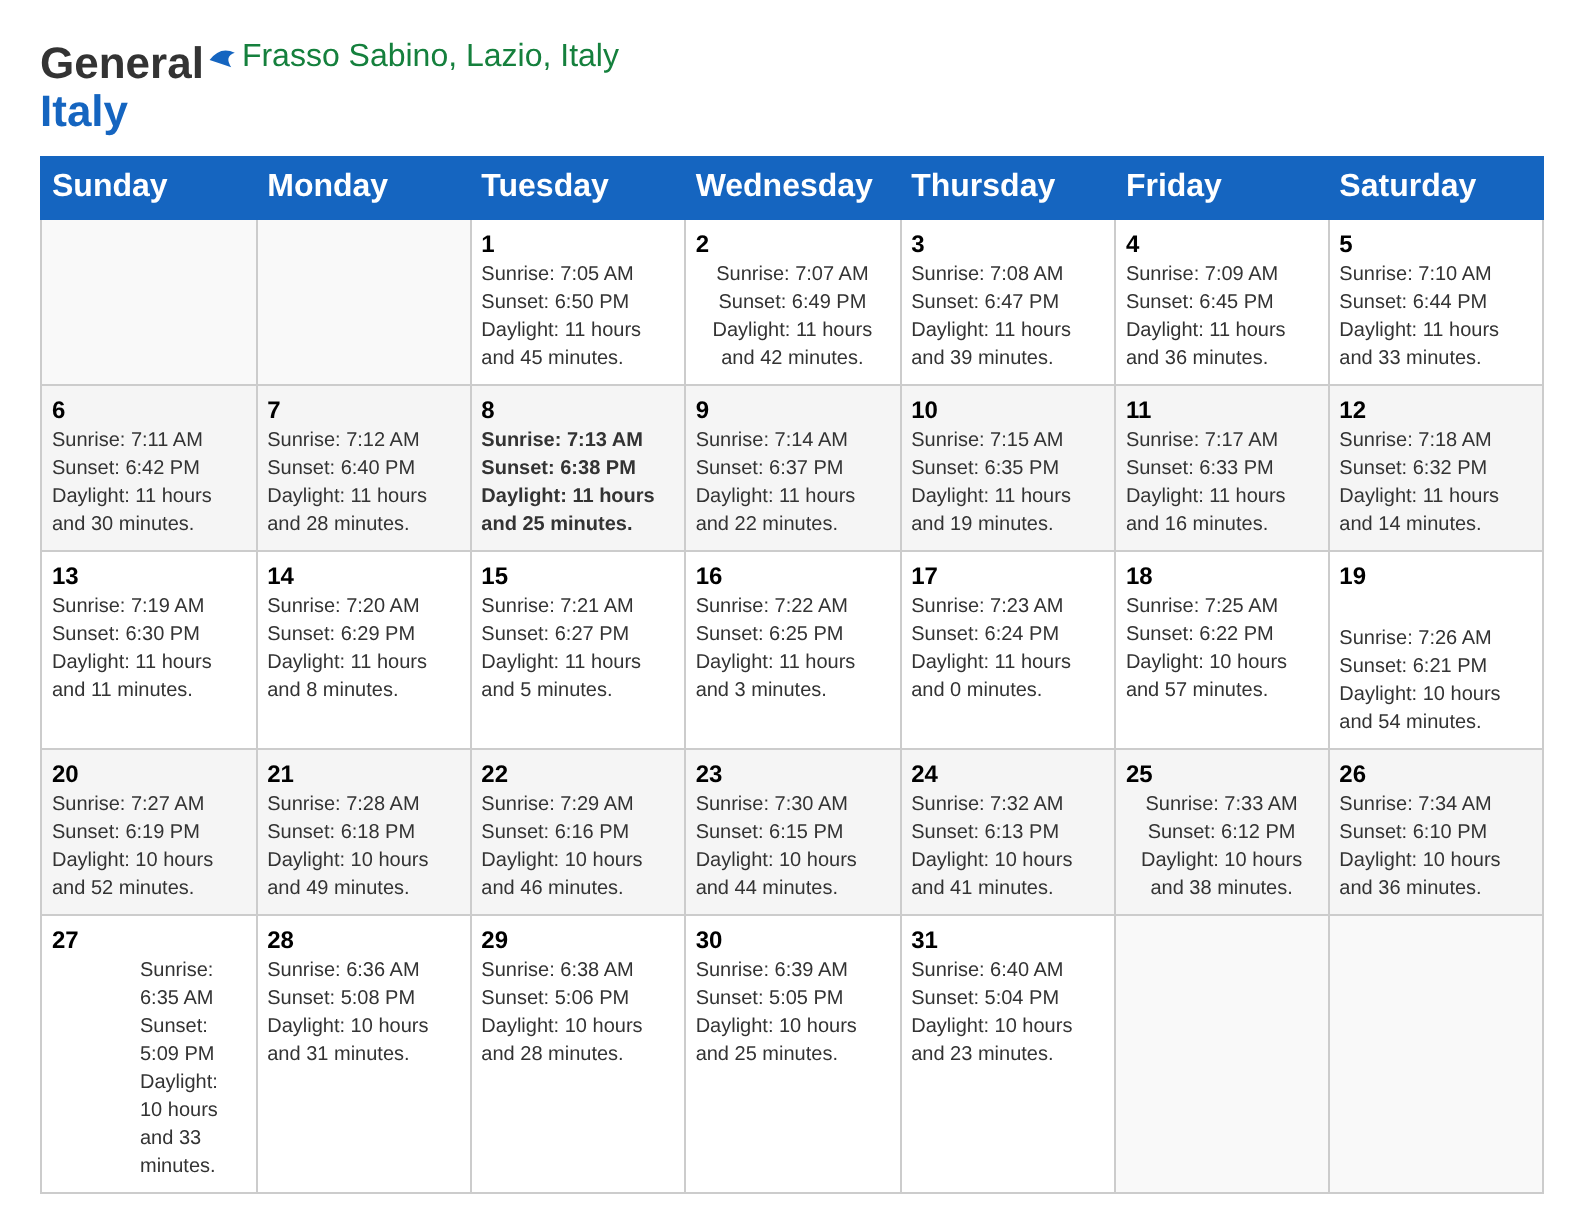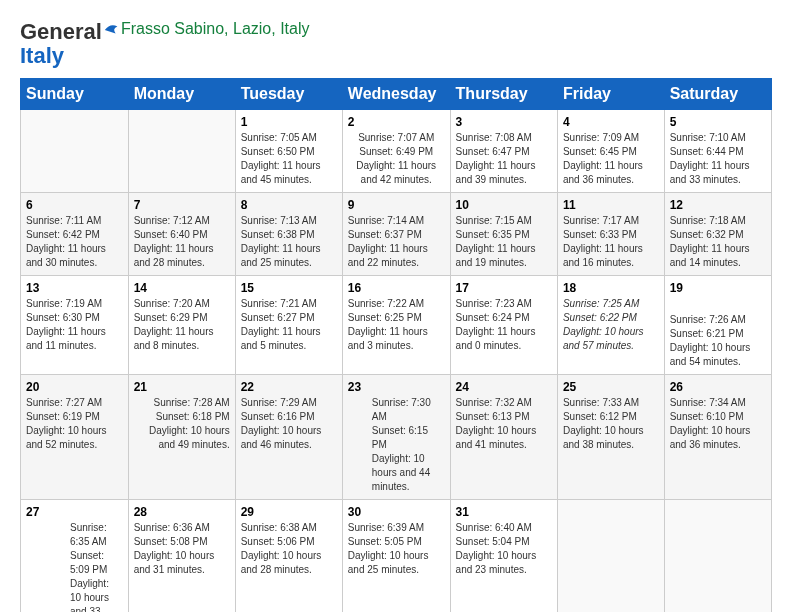--- a/index.html
+++ b/index.html
@@ -157,21 +157,21 @@
 Daylight: 11 hours and 30 minutes.</div>
         </td>
         <td>
           <span class="day-num">7</span>
           <div class="day-info" style="white-space: pre-line;">Sunrise: 7:12 AM
 Sunset: 6:40 PM
 Daylight: 11 hours and 28 minutes.</div>
         </td>
         <td>
           <span class="day-num">8</span>
-          <div class="day-info" style="white-space: pre-line;">Sunrise: 7:13 AM
+          <div class="day-info" style="white-space: pre-line; font-weight: bold;">Sunrise: 7:13 AM
 Sunset: 6:38 PM
 Daylight: 11 hours and 25 minutes.</div>
         </td>
         <td>
           <span class="day-num">9</span>
           <div class="day-info" style="white-space: pre-line;">Sunrise: 7:14 AM
 Sunset: 6:37 PM
 Daylight: 11 hours and 22 minutes.</div>
         </td>
         <td>
@@ -219,65 +219,65 @@
 Daylight: 11 hours and 3 minutes.</div>
         </td>
         <td>
           <span class="day-num">17</span>
           <div class="day-info" style="white-space: pre-line;">Sunrise: 7:23 AM
 Sunset: 6:24 PM
 Daylight: 11 hours and 0 minutes.</div>
         </td>
         <td>
           <span class="day-num">18</span>
-          <div class="day-info" style="white-space: pre-line; font-style: italic;">Sunrise: 7:25 AM
+          <div class="day-info" style="white-space: pre-line;">Sunrise: 7:25 AM
 Sunset: 6:22 PM
 Daylight: 10 hours and 57 minutes.</div>
         </td>
         <td>
           <span class="day-num">19</span>
           <div class="day-info" style="white-space: pre-line; margin-top: 18px;">Sunrise: 7:26 AM
 Sunset: 6:21 PM
 Daylight: 10 hours and 54 minutes.</div>
         </td>
       </tr>
       <tr>
         <td>
           <span class="day-num">20</span>
           <div class="day-info" style="white-space: pre-line;">Sunrise: 7:27 AM
 Sunset: 6:19 PM
 Daylight: 10 hours and 52 minutes.</div>
         </td>
         <td>
           <span class="day-num">21</span>
-          <div class="day-info" style="white-space: pre-line; text-align: right;">Sunrise: 7:28 AM
+          <div class="day-info" style="white-space: pre-line;">Sunrise: 7:28 AM
 Sunset: 6:18 PM
 Daylight: 10 hours and 49 minutes.</div>
         </td>
         <td>
           <span class="day-num">22</span>
           <div class="day-info" style="white-space: pre-line;">Sunrise: 7:29 AM
 Sunset: 6:16 PM
 Daylight: 10 hours and 46 minutes.</div>
         </td>
         <td>
           <span class="day-num">23</span>
-          <div class="day-info" style="white-space: pre-line; margin-left: 24px;">Sunrise: 7:30 AM
+          <div class="day-info" style="white-space: pre-line;">Sunrise: 7:30 AM
 Sunset: 6:15 PM
 Daylight: 10 hours and 44 minutes.</div>
         </td>
         <td>
           <span class="day-num">24</span>
           <div class="day-info" style="white-space: pre-line;">Sunrise: 7:32 AM
 Sunset: 6:13 PM
 Daylight: 10 hours and 41 minutes.</div>
         </td>
         <td>
           <span class="day-num">25</span>
-          <div class="day-info" style="white-space: pre-line;">Sunrise: 7:33 AM
+          <div class="day-info" style="white-space: pre-line; text-align: center;">Sunrise: 7:33 AM
 Sunset: 6:12 PM
 Daylight: 10 hours and 38 minutes.</div>
         </td>
         <td>
           <span class="day-num">26</span>
           <div class="day-info" style="white-space: pre-line;">Sunrise: 7:34 AM
 Sunset: 6:10 PM
 Daylight: 10 hours and 36 minutes.</div>
         </td>
       </tr>

